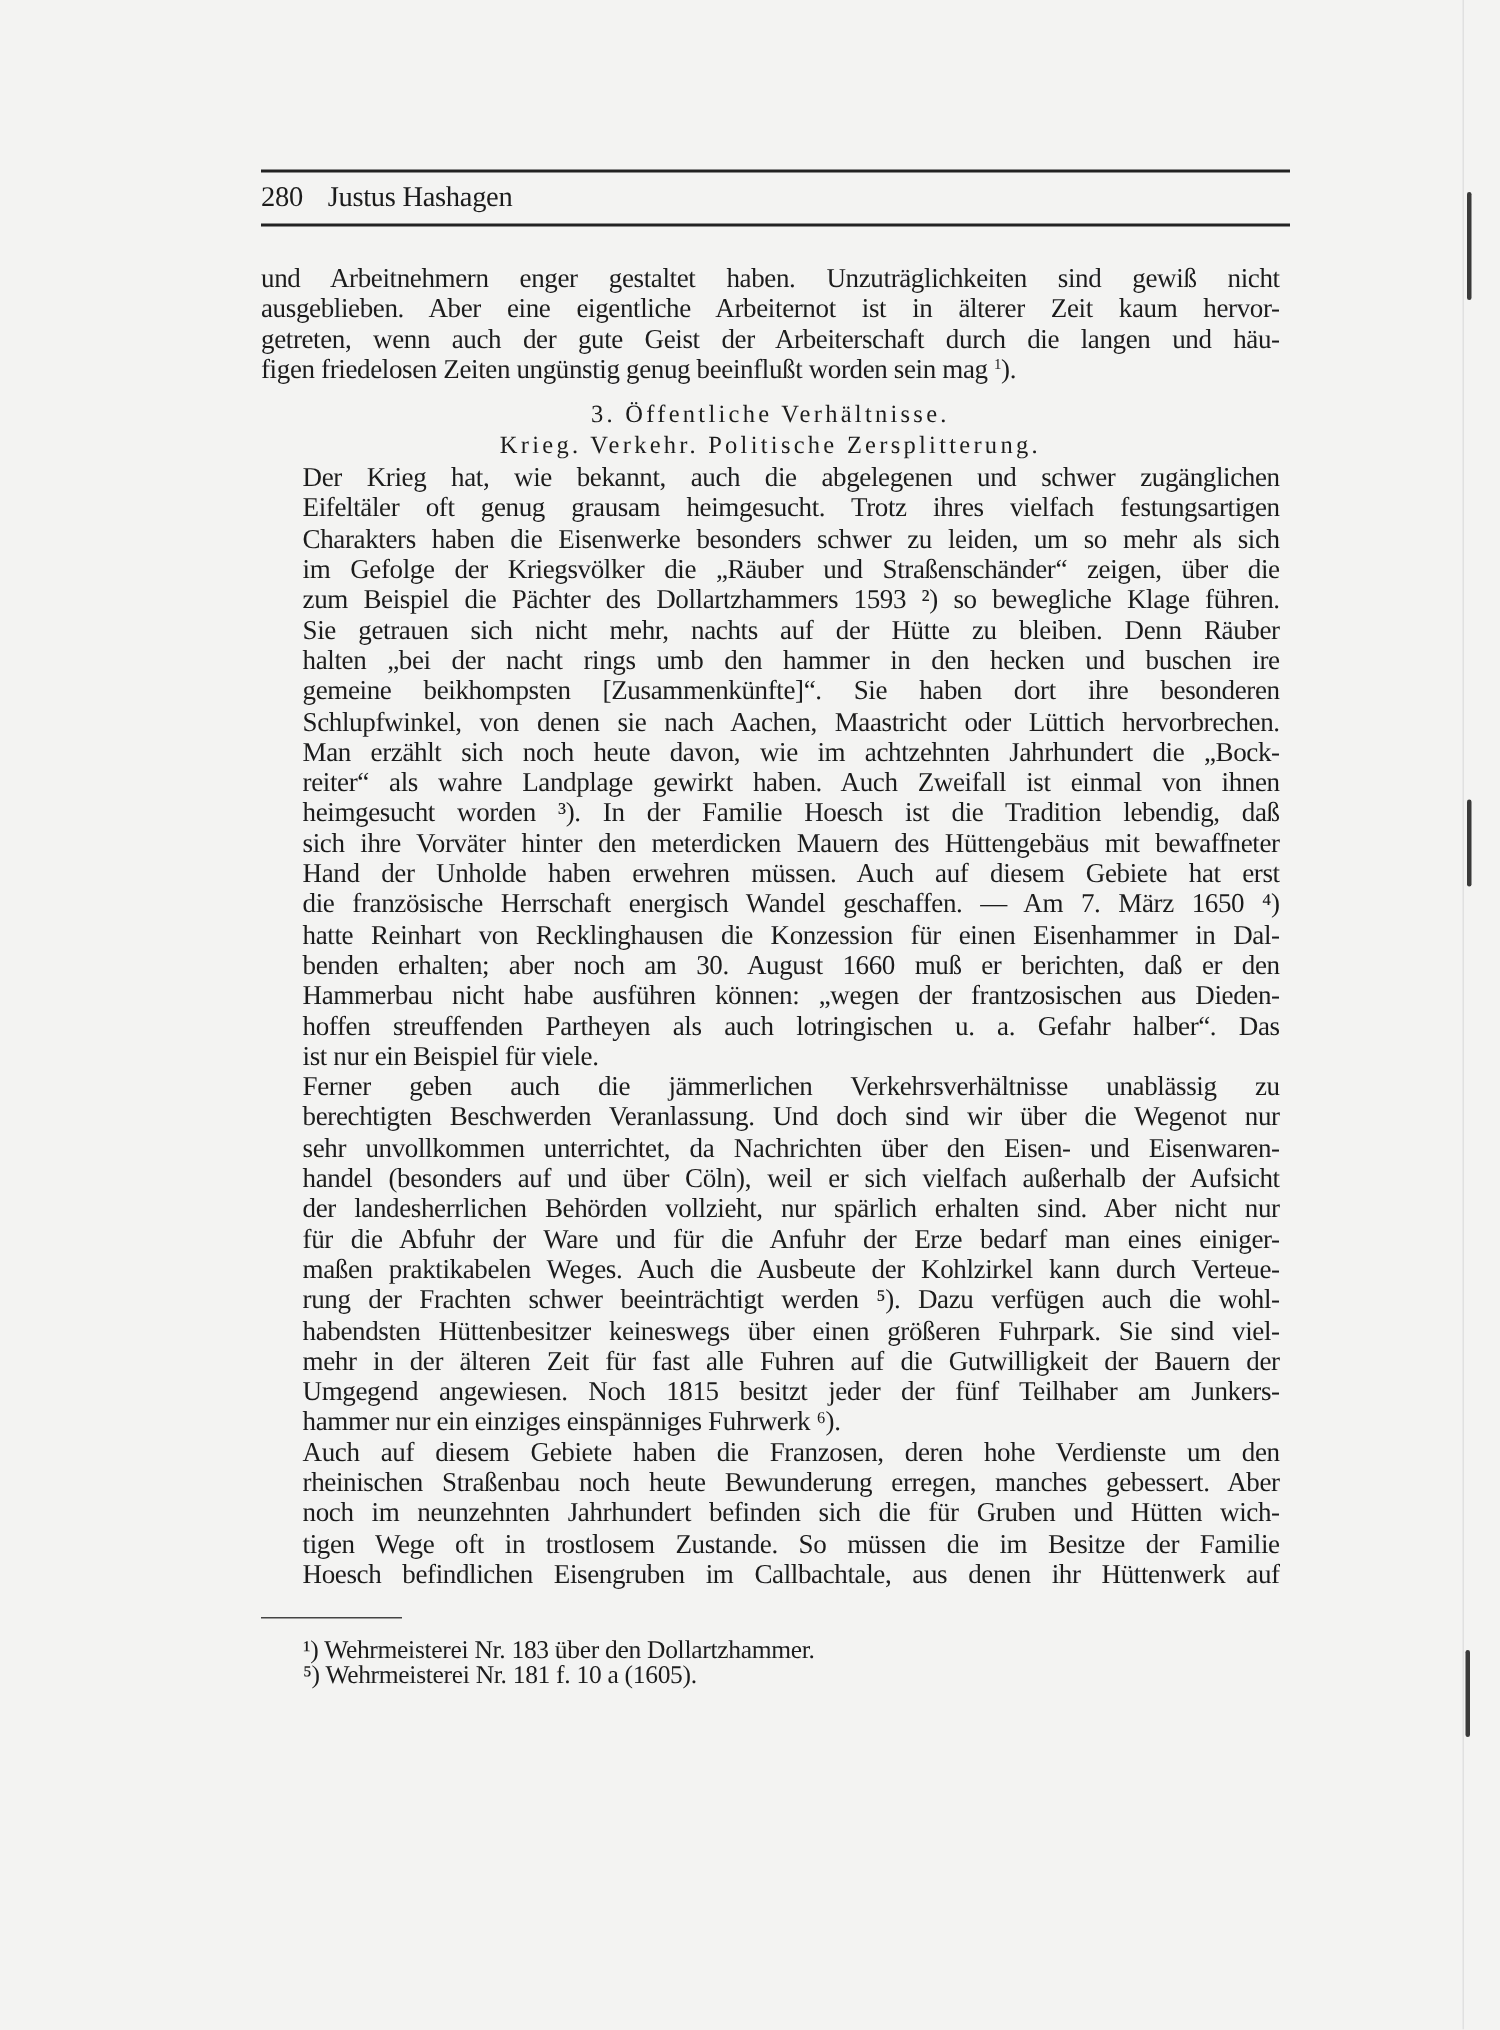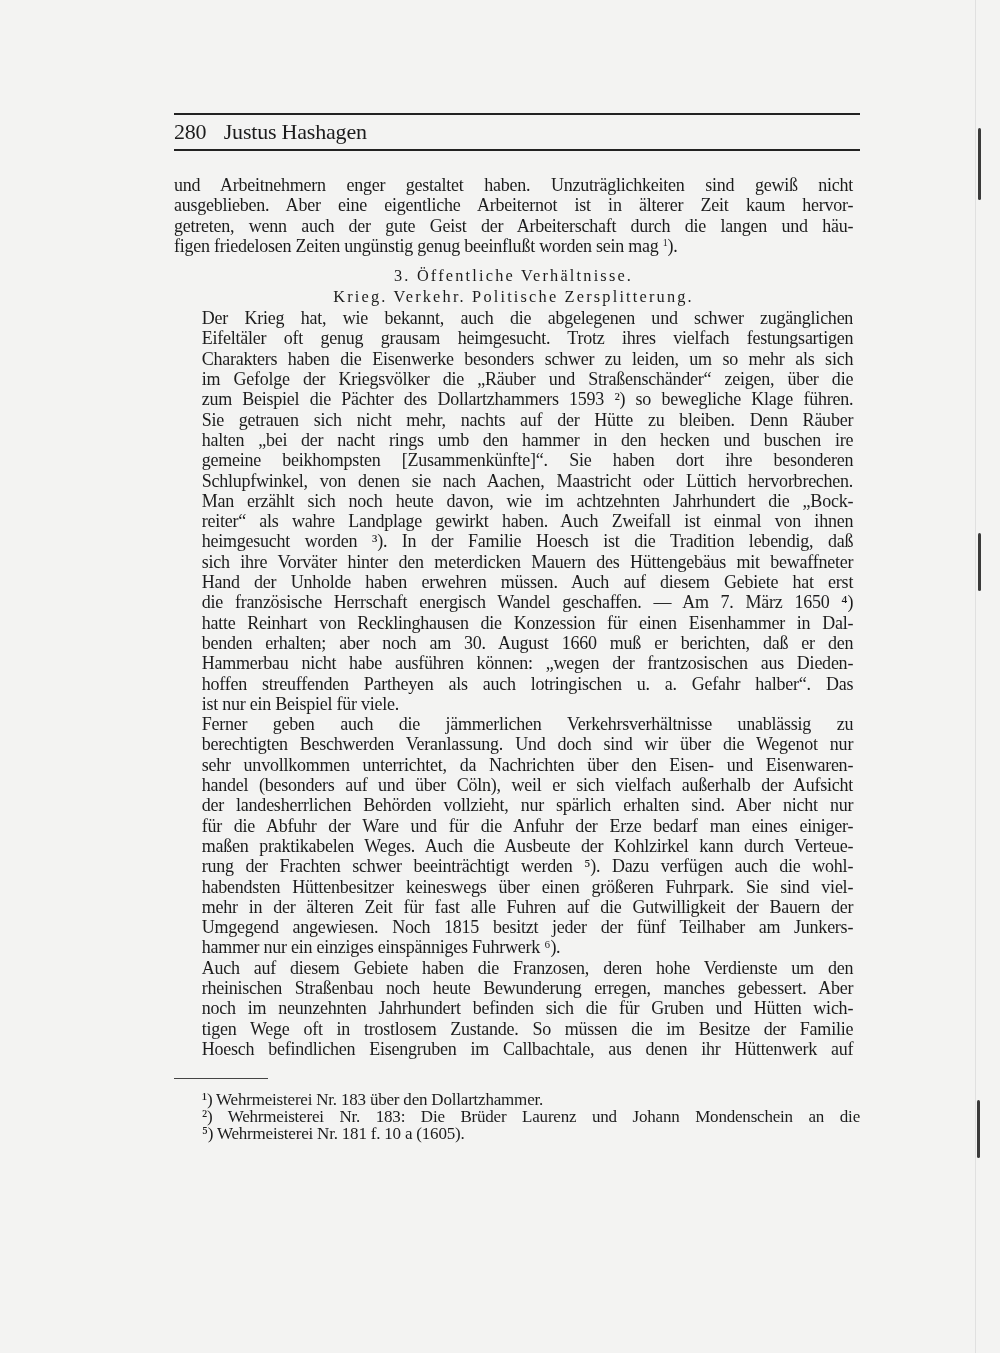--- a/index.html
+++ b/index.html
@@ -9,21 +9,21 @@
     position: relative; overflow: hidden;
     font-family: "Liberation Serif", "DejaVu Serif", serif;
     color: #1c1c1c;
   }
   .page { position: absolute; left: 174px; top: 0; width: 686px; }
   .rule { position: absolute; left: 0; width: 686px; height: 2px; background: #222; }
   .rule.top { top: 113px; }
   .rule.bottom { top: 149px; }
   .running-head {
     position: absolute; top: 120px; left: 0;
-    font-size: 22px; line-height: 24px; letter-spacing: -0.2px;
+    font-size: 19px; line-height: 24px; letter-spacing: -0.2px;
   }
   .running-head .pg { margin-right: 12px; }
   .body {
     position: absolute; top: 175px; left: 0; width: 686px;
     font-size: 18.2px; line-height: 20.3px;
     text-align: justify; letter-spacing: -0.25px;
     transform: scaleX(0.99); transform-origin: left top;
   }
   .body p { margin: 0; }
   .body p.indent { text-indent: 28px; }
@@ -111,16 +111,15 @@
         <span class="line">rheinischen Straßenbau noch heute Bewunderung erregen, manches gebessert. Aber</span>
         <span class="line">noch im neunzehnten Jahrhundert befinden sich die für Gruben und Hütten wich-</span>
         <span class="line">tigen Wege oft in trostlosem Zustande. So müssen die im Besitze der Familie</span>
         <span class="line">Hoesch befindlichen Eisengruben im Callbachtale, aus denen ihr Hüttenwerk auf</span>
       </p>
   </div>
 
   <div class="fn-sep"></div>
   <div class="footnotes" id="fns">
       <div class="fn"><span>¹)</span> <span>Wehrmeisterei Nr. 183 über den Dollartzhammer.</span></div>
-      <div class="fn justify"><span>²)</span> <span>Wehrmeisterei Nr. 183: Die Brüder Laurenz und Johann Mondenschein an die</span></div>
       <div class="fn"><span>⁵)</span> <span>Wehrmeisterei Nr. 181 f. 10 a (1605).</span></div>
     </div>
 </div>
 
 </body></html>

